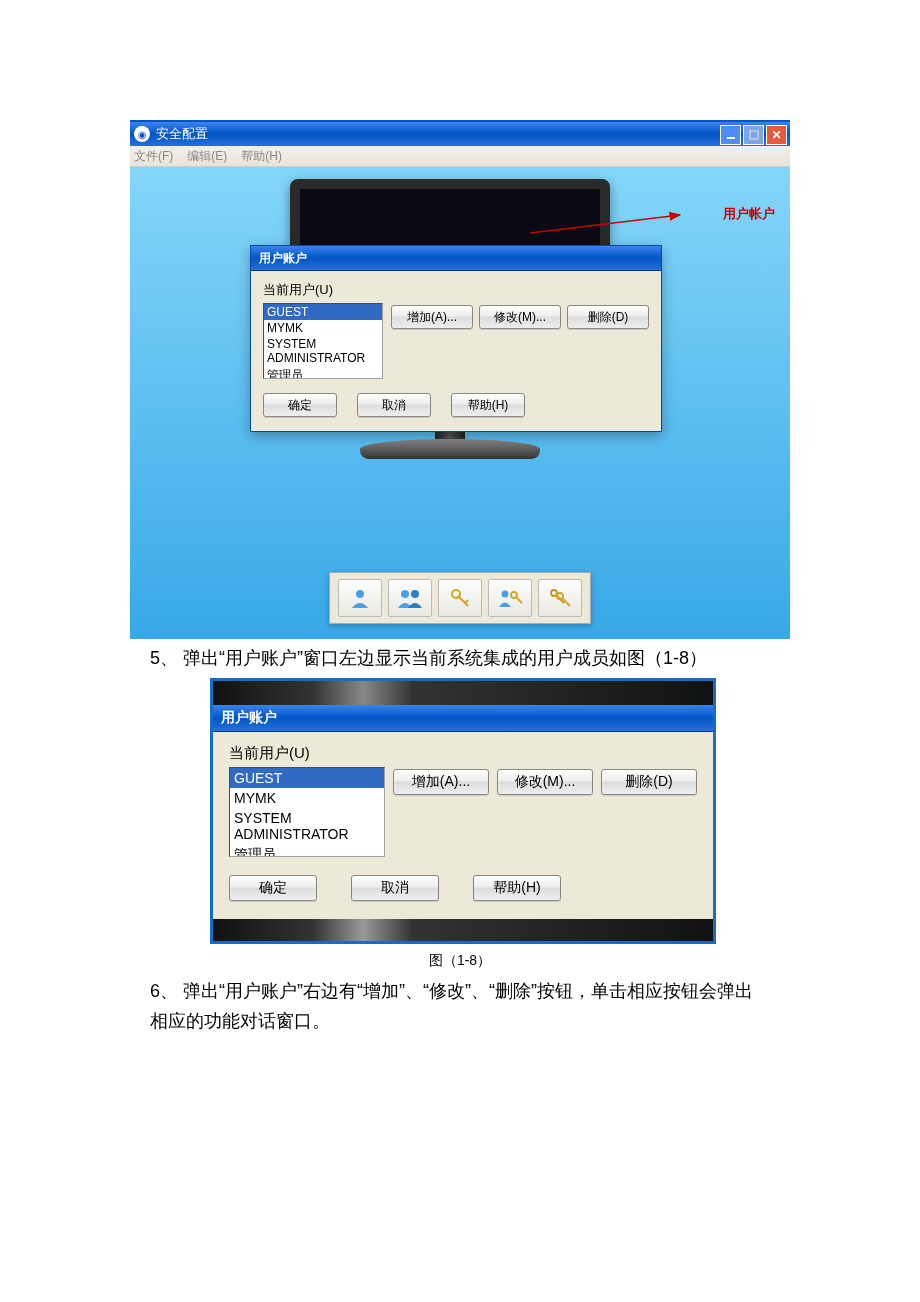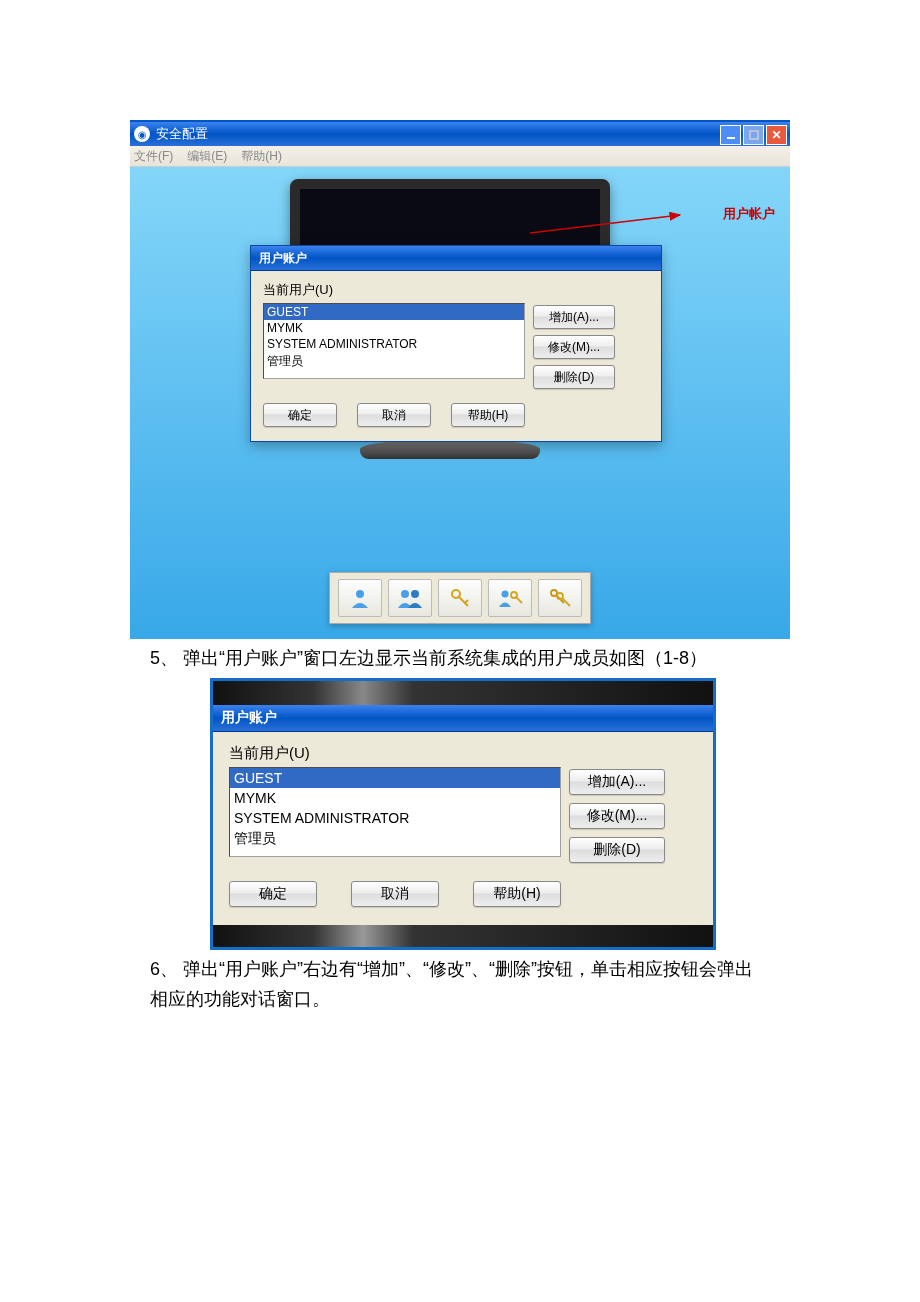--- a/index.html
+++ b/index.html
@@ -96,21 +96,21 @@
 .cur-user-label{font-size:13px;margin-bottom:4px}
 .dialog-row{display:flex;gap:8px}
 .listbox{
   width:260px;height:74px;
   background:#fff;border:1px inset #a0a0a0;
   font-family:"MS Sans Serif",Tahoma,sans-serif;
   font-size:12px;overflow:hidden;
 }
 .listbox .item{padding:1px 3px}
 .listbox .item.selected{background:#316ac5;color:#fff}
-.side-btns{display:flex;flex-direction:column;gap:6px;padding-top:2px}
+.side-btns{display:flex;flex-direction:row;gap:6px;padding-top:2px}
 .winbtn{
   min-width:80px;height:22px;
   background:linear-gradient(to bottom,#fff 0%,#eee 45%,#ddd 50%,#eee 100%);
   border:1px solid #888;border-radius:3px;
   font-size:12px;font-family:"SimSun",Tahoma,sans-serif;
   display:flex;align-items:center;justify-content:center;
   box-shadow:0 1px 1px rgba(0,0,0,.15);
   cursor:default;
 }
 .bottom-btns{display:flex;gap:20px;margin-top:14px}
@@ -297,15 +297,16 @@
     <div class="bottom-btns">
       <div class="winbtn">确定</div>
       <div class="winbtn">取消</div>
       <div class="winbtn">帮助(H)</div>
     </div>
   </div>
   <div class="fig1-8-foot"></div>
 </div>
 </div>
 
+<div class="caption">图（1-8）</div>
 <div class="para">6、 弹出“用户账户”右边有“增加”、“修改”、“删除”按钮，单击相应按钮会弹出相应的功能对话窗口。</div>
 
 </div>
 
 </body></html>

